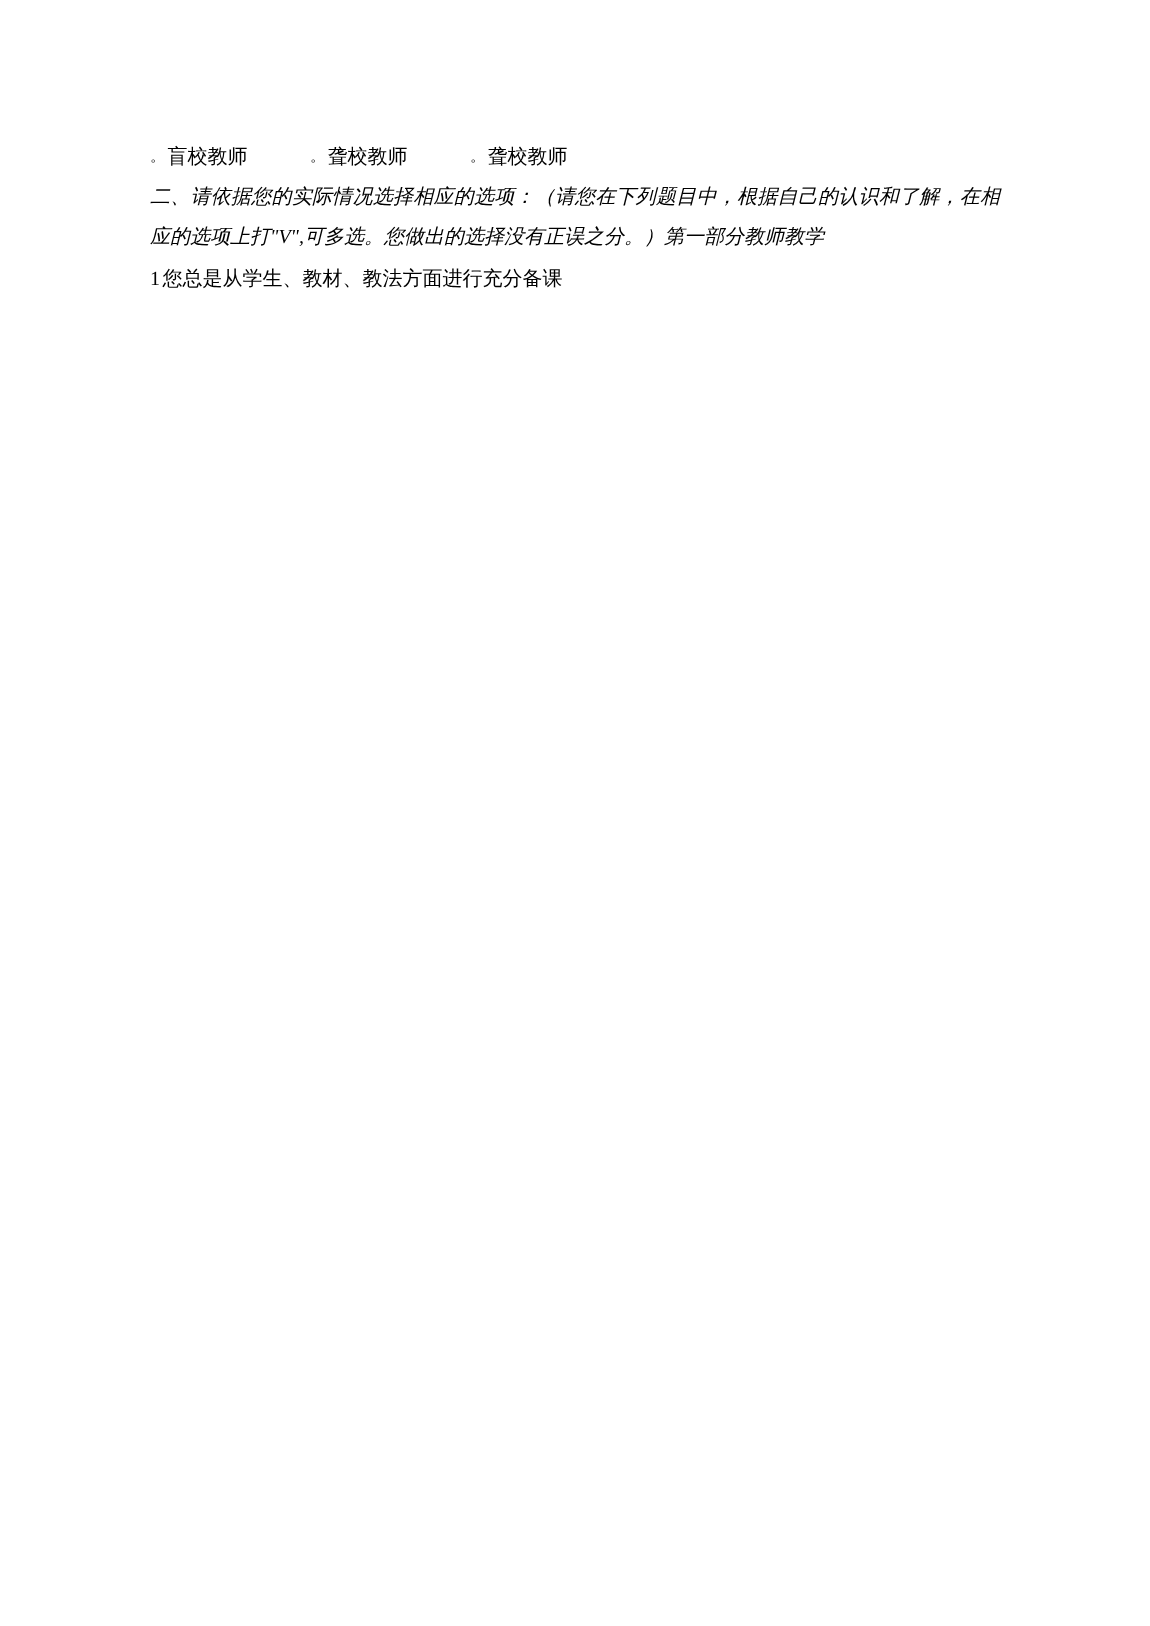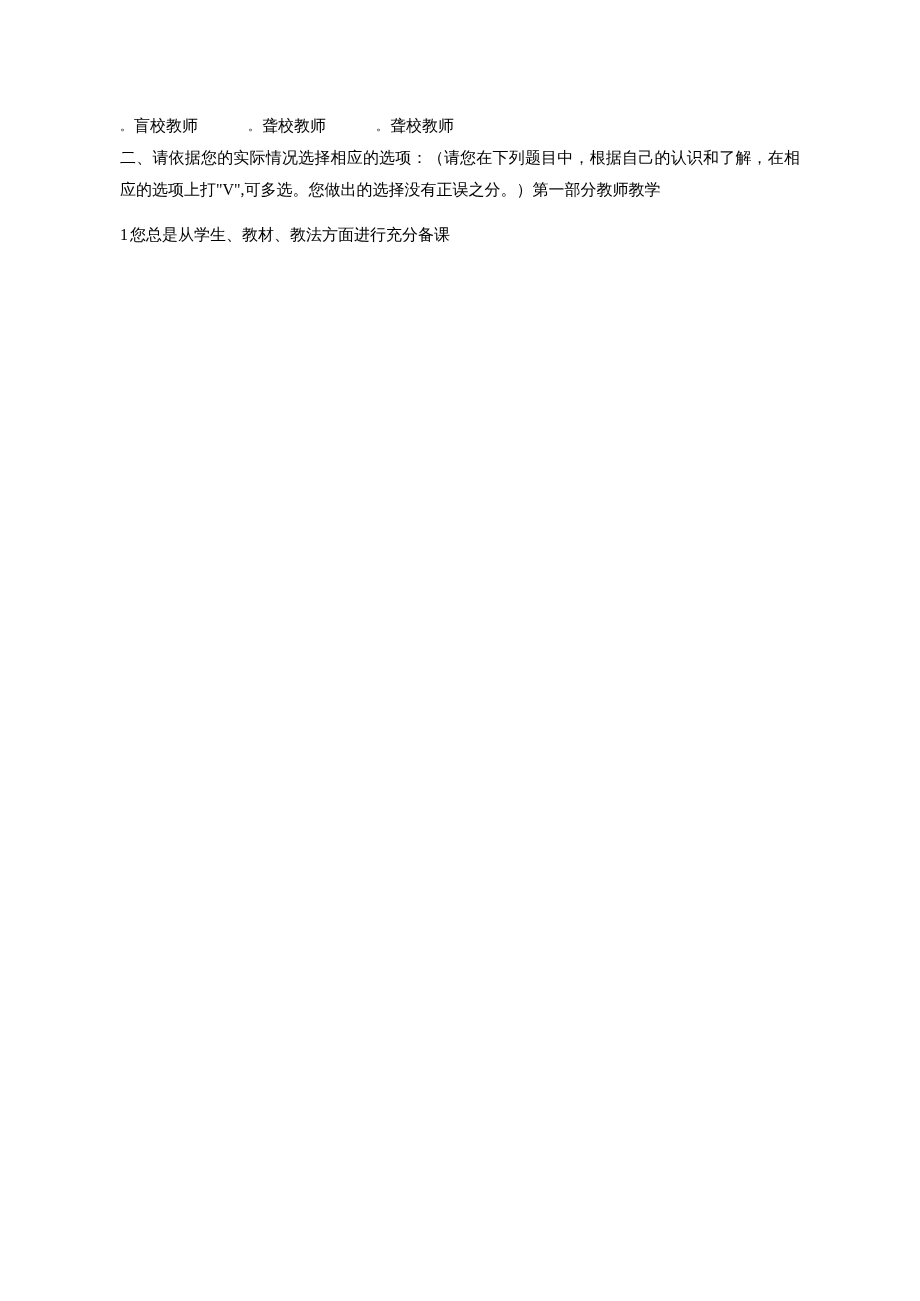--- a/index.html
+++ b/index.html
@@ -27,23 +27,24 @@
       margin-right: 50px;
     }
     .option-mark {
       font-size: 12px;
       margin-right: 2px;
       position: relative;
       top: -1px;
     }
     .paragraph {
       text-align: justify;
+      font-style: italic;
     }
     .question {
-      margin-top: 13px;
+      margin-top: 2px;
     }
     .q-number {
       margin-right: 2px;
     }
   </style>
 </head>
 <body>
 
 <div class="options-row">
   <span class="option-item">

